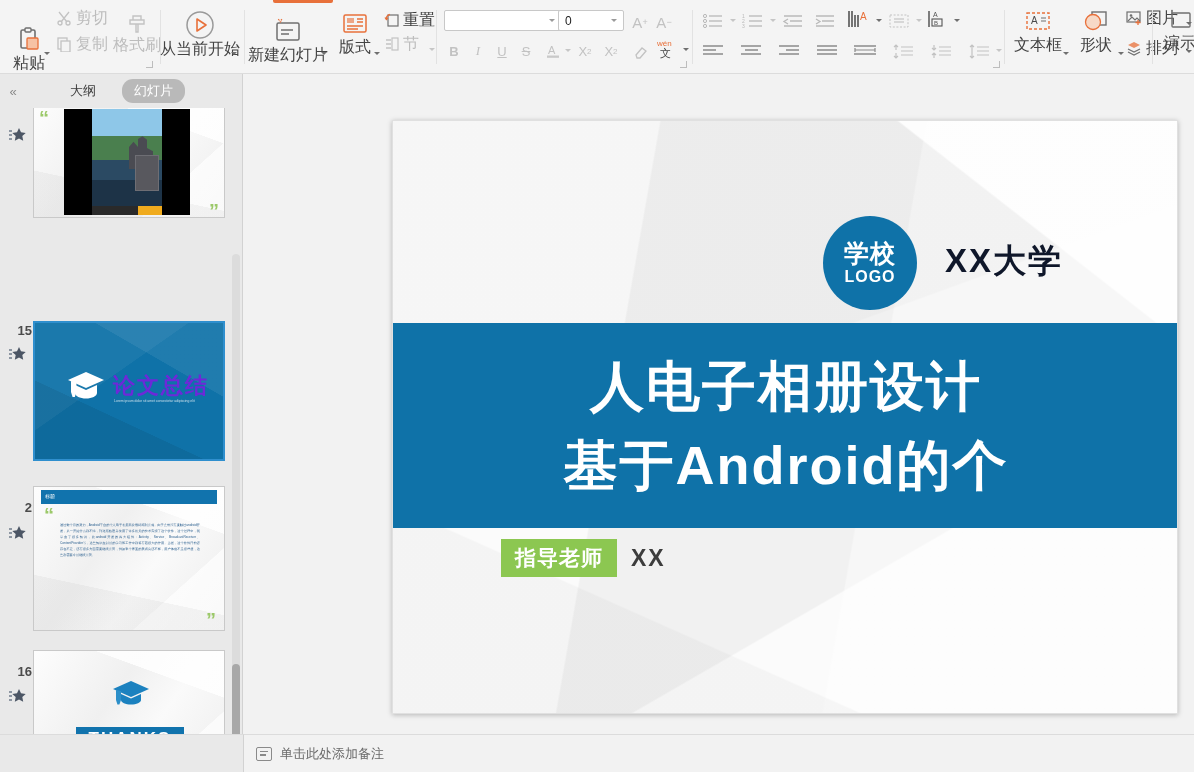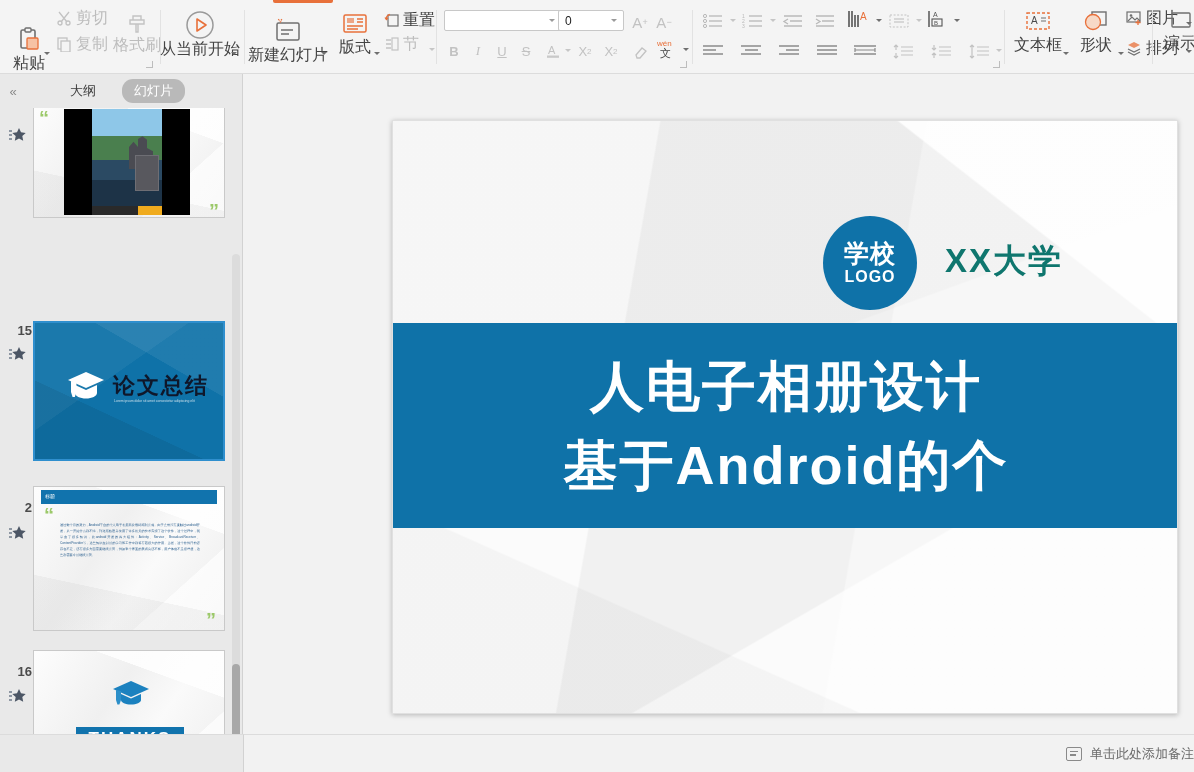--- a/index.html
+++ b/index.html
@@ -167,21 +167,21 @@
   .logo-circle {
     position: absolute; left: 430px; top: 95px; width: 94px; height: 94px;
     border-radius: 50%; background: #0f72a8; color: #fff;
     display: flex; flex-direction: column; align-items: center; justify-content: center;
     line-height: 1.15;
   }
   .logo-circle .l1 { font-size: 25px; font-weight: bold; letter-spacing: 1px; }
   .logo-circle .l2 { font-size: 16px; font-weight: bold; letter-spacing: 1px; }
   .univ {
     position: absolute; left: 552px; top: 118px; font-size: 33px; font-weight: bold;
-    color: #0f766e; letter-spacing: 2px;
+    color: #0f172a; letter-spacing: 2px;
   }
   .titlebar {
     position: absolute; left: 0; top: 202px; width: 786px; height: 205px;
     background: #0f72a8; display: flex; flex-direction: column;
     align-items: center; justify-content: center;
   }
   .titlebar .tline {
     color: #ffffff; font-size: 54px; font-weight: bold; letter-spacing: 2px;
     line-height: 1.45; white-space: nowrap;
   }
@@ -196,21 +196,21 @@
   }
   .pname {
     margin-left: 14px; font-size: 23px; font-weight: bold; color: #3d3d3d;
     letter-spacing: 2px;
   }
 
   
   .notesbar {
     position: absolute; left: 244px; top: 734px; width: 950px; height: 38px;
     background: #f2f2f2; border-top: 1px solid #dcdcdc;
-    display: flex; align-items: center; padding-left: 12px; gap: 8px; justify-content: flex-end;
+    display: flex; align-items: center; padding-left: 12px; gap: 8px;
   }
   .notes-text { font-size: 13px; color: #6a6a6a; }
   .notes-icon {
     width: 16px; height: 14px; border: 1.5px solid #8a8a8a; border-radius: 2px;
     position: relative;
   }
   .notes-icon::before, .notes-icon::after {
     content:""; position:absolute; left:2.5px; height:1.5px; background:#8a8a8a;
   }
   .notes-icon::before { top: 3px; width: 8px; }
@@ -575,21 +575,21 @@
         </div>
         <div class="thumb sel" style="top:-2px;height:140px;">
           <div class="blue-poly"></div>
           <div style="position:absolute;left:30px;top:45px;">
             <svg width="42" height="44" viewBox="0 0 42 44">
               <path d="M21 4L3 12l18 8 18-8z" fill="#ffffff"></path>
               <path d="M10 17v8c0 3 5 5.5 11 5.5S32 28 32 25v-8l-11 5z" fill="#ffffff"></path>
               <path d="M6 13v11l1.6 5h2.2L11.4 24V14z" fill="#ffffff"></path>
             </svg>
           </div>
-          <div style="position:absolute;left:78px;top:48px;font-size:22px;font-weight:bold;color:#0f172a;letter-spacing:2px;">论文总结</div>
+          <div style="position:absolute;left:78px;top:48px;font-size:22px;font-weight:bold;color:#6d28d9;letter-spacing:2px;">论文总结</div>
           <div style="position:absolute;left:79px;top:76px;width:95px;font-size:3.4px;color:rgba(255,255,255,.75);line-height:1.5;overflow:hidden;">Lorem ipsum dolor sit amet consectetur adipiscing elit</div>
         </div>
       </div>
 
       <div class="slide-row" style="top:378px;height:165px;">
         <div class="slide-num" style="top:14px;">2</div>
         <div class="anim-star" style="top:38px;">
           <svg width="22" height="18" viewBox="0 0 22 18">
               <path d="M1 5h3M1 9h3M1 13h3" stroke="#6f7b8a" stroke-width="1.3"></path>
               <path d="M11 2l2 4.3 4.7.6-3.4 3.2.9 4.6L11 12.5 6.8 14.7l.9-4.6L4.3 6.9l4.7-.6z" fill="#4c5665"></path>
@@ -674,20 +674,24 @@
         <span class="l2">LOGO</span>
       </div>
       <div class="univ">XX大学</div>
 
       <div class="titlebar">
         <div class="tline">人电子相册设计</div>
         <div class="tline">基于Android的个</div>
       </div>
 
       <div class="people">
+        <div class="prow">
+          <div class="ptag">指导老师</div>
+          <div class="pname">XX</div>
+        </div>
       </div>
     </div>
   </div>
 
   <div class="bottombar"></div>
   <div class="notesbar">
     <div class="notes-icon"></div>
     <span class="notes-text">单击此处添加备注</span>
   </div>
 

